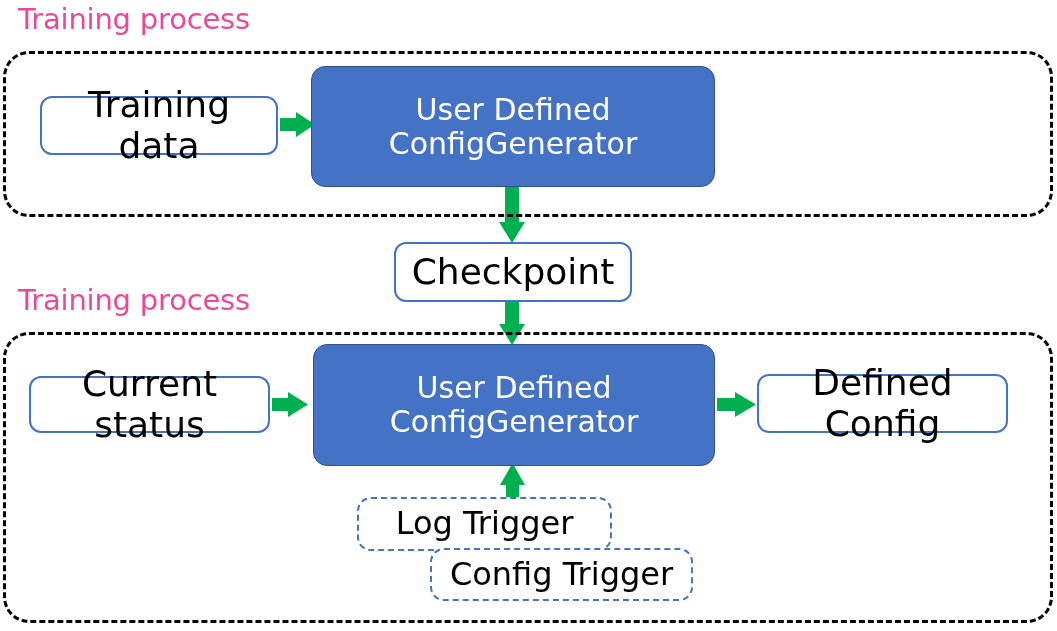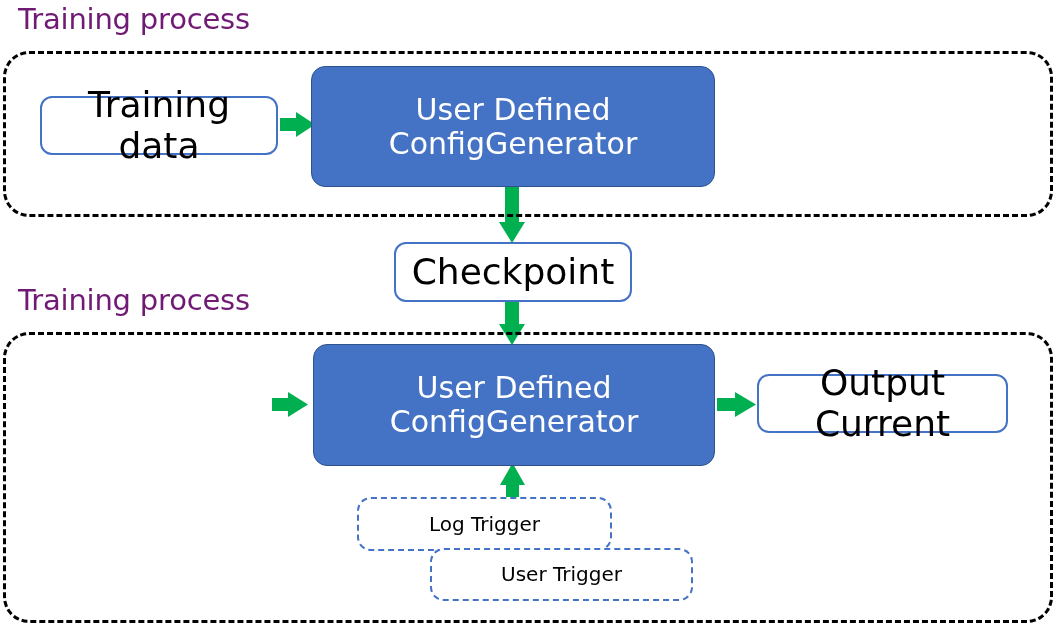--- a/index.html
+++ b/index.html
@@ -28,21 +28,21 @@
     display: flex;
     align-items: center;
     justify-content: center;
     text-align: center;
     line-height: 1.12;
   }
   
   .section-caption {
     position: absolute;
     font-size: 29px;
-    color: #701a75;
+    color: #ec4899;
     white-space: nowrap;
     letter-spacing: -0.2px;
   }
   #caption-training { left: 18px; top: 2px; }
   #caption-inference { left: 18px; top: 283px; }
 
   
   .group-container {
     position: absolute;
     box-sizing: border-box;
@@ -78,21 +78,21 @@
   #box-checkpoint { left: 394px; top: 242px; width: 238px; height: 60px; justify-content: center; }
   #box-current-status { left: 29px; top: 376px; width: 241px; height: 57px; }
   #box-output-config { left: 757px; top: 374px; width: 251px; height: 59px; }
 
   
   .trigger-box {
     background: #ffffff;
     border: 2.5px dashed #4472C4;
     border-radius: 14px;
     color: #000000;
-    font-size: 20px;
+    font-size: 32px;
     padding: 2px 8px;
   }
   #box-log-trigger { left: 357px; top: 497px; width: 255px; height: 54px; z-index: 3; }
   #box-clock-trigger { left: 430px; top: 548px; width: 263px; height: 53px; z-index: 4; }
 
   .node-label { display: block; }
 </style>
 </head>
 <body>
 
@@ -147,33 +147,36 @@
     <span>
       <span class="node-label">User Defined</span>
       <span class="node-label">ConfigGenerator</span>
     </span>
   </div>
 
   <div class="node data-box" id="box-checkpoint">
     <span class="node-label">Checkpoint</span>
   </div>
 
+  <div class="node data-box" id="box-current-status">
+    <span class="node-label">Current status</span>
+  </div>
 
   <div class="node process-box" id="proc-inference">
     <span>
       <span class="node-label">User Defined</span>
       <span class="node-label">ConfigGenerator</span>
     </span>
   </div>
 
   <div class="node data-box" id="box-output-config">
-    <span class="node-label">Output Current</span>
+    <span class="node-label">Defined Config</span>
   </div>
 
   <div class="node trigger-box" id="box-log-trigger">
     <span class="node-label">Log Trigger</span>
   </div>
 
   <div class="node trigger-box" id="box-clock-trigger">
-    <span class="node-label">User Trigger</span>
+    <span class="node-label">Config Trigger</span>
   </div>
 
 </div>
 
 </body></html>

